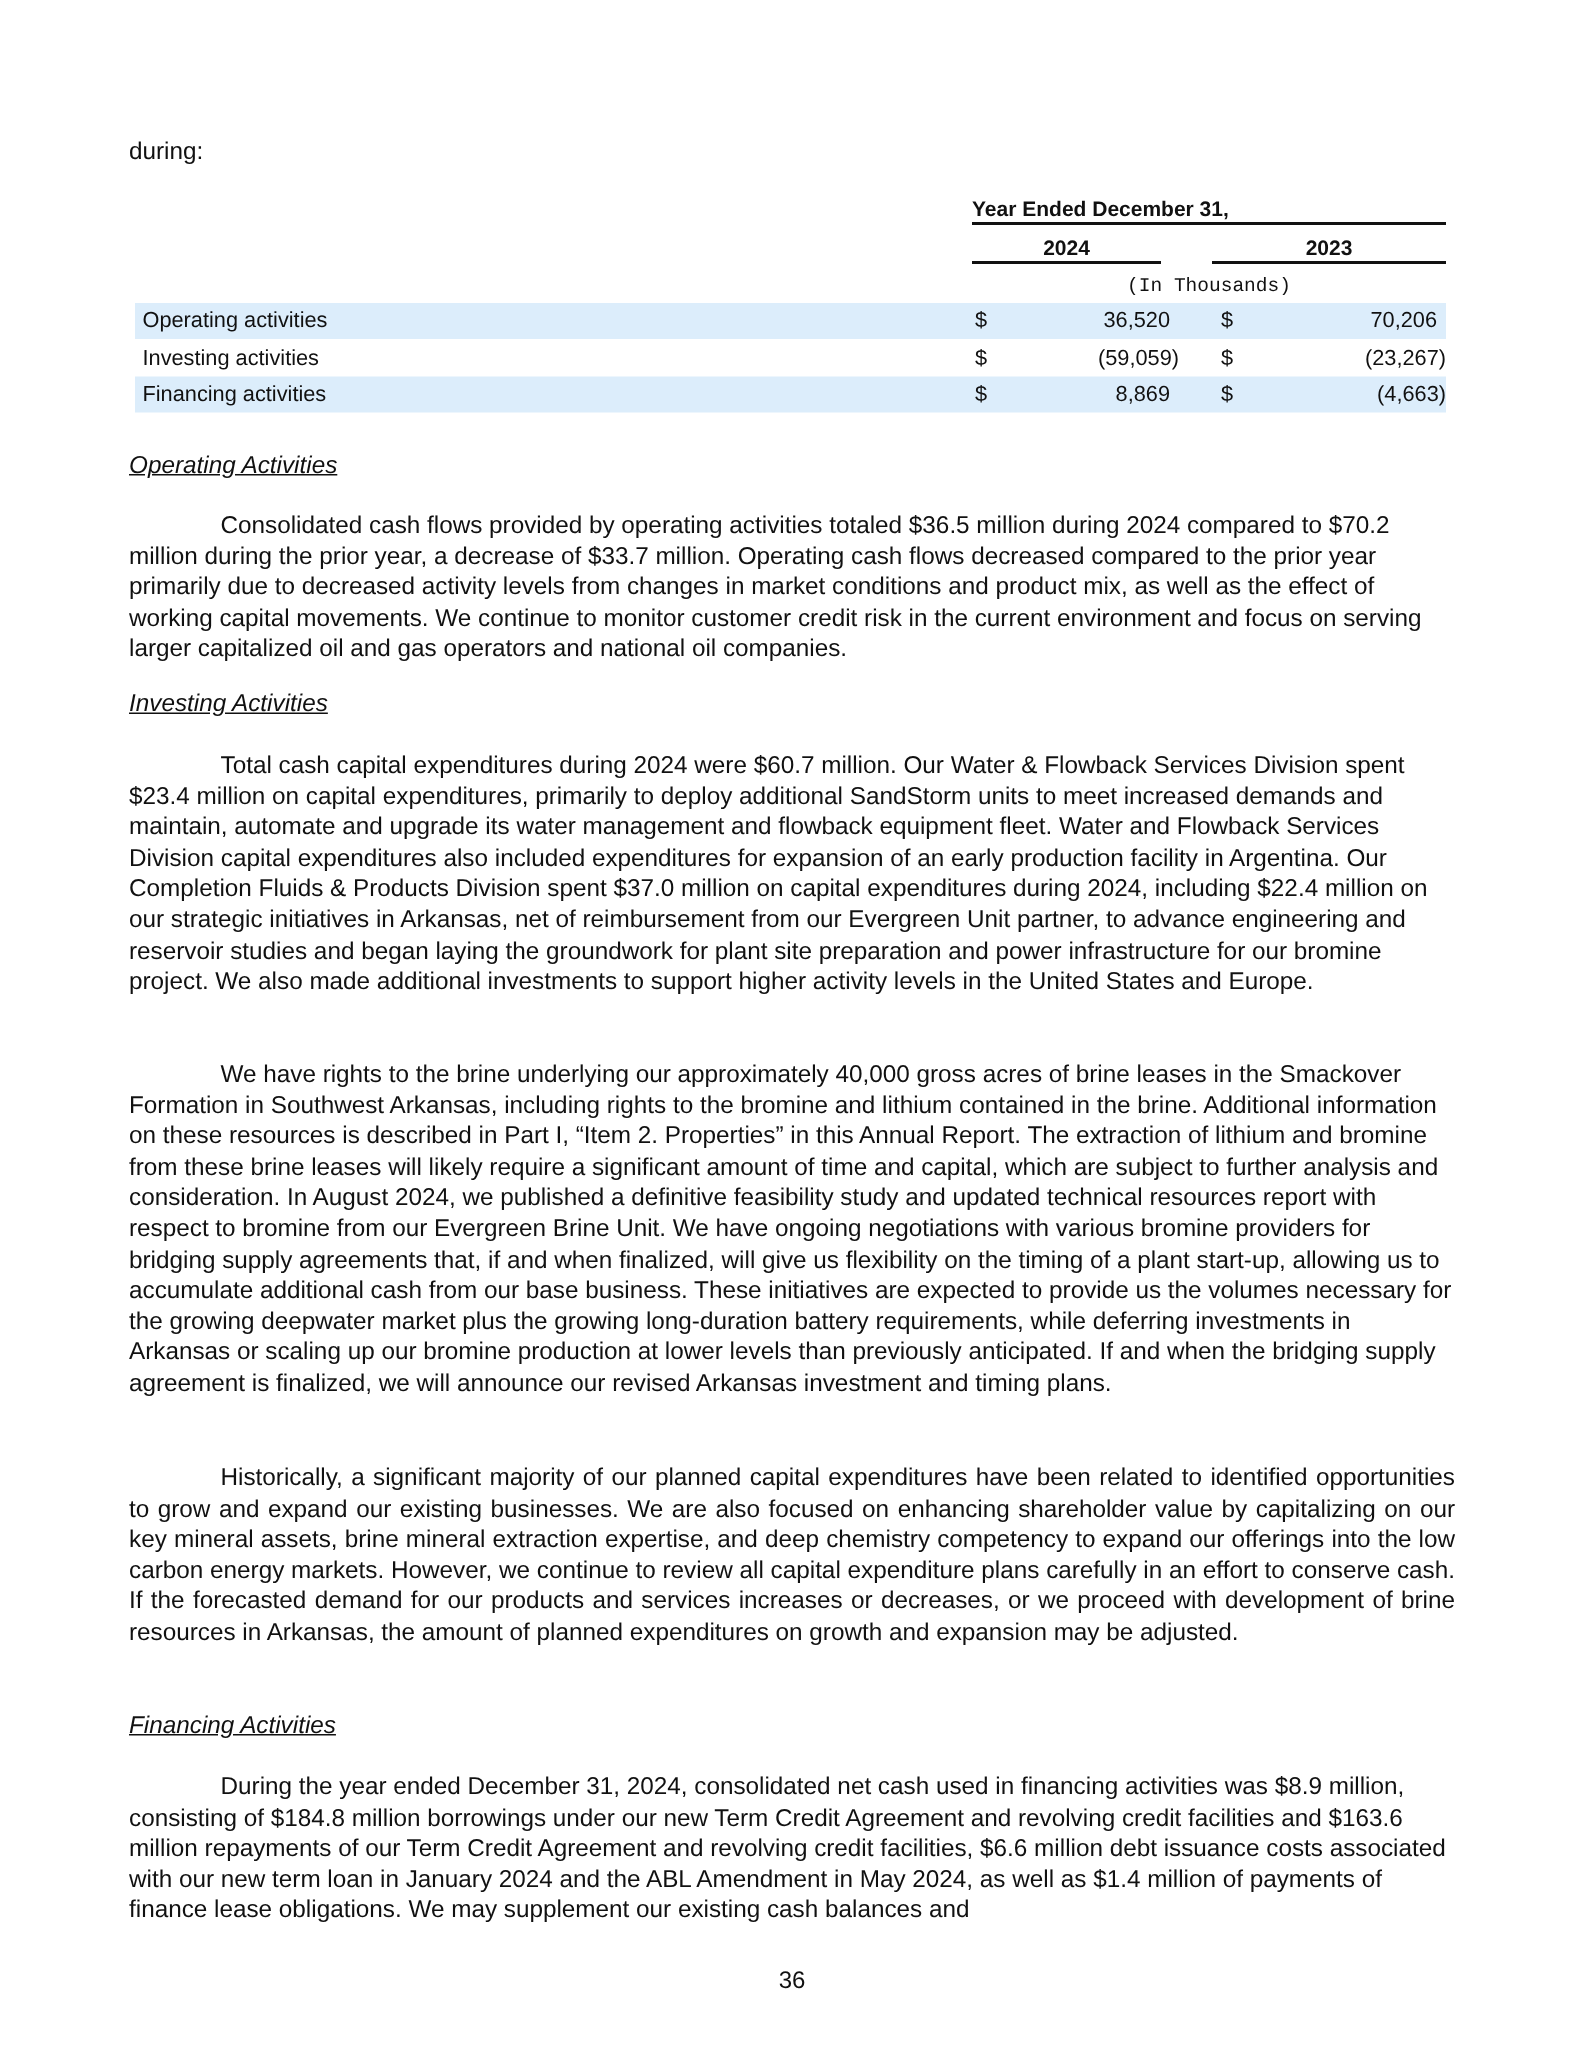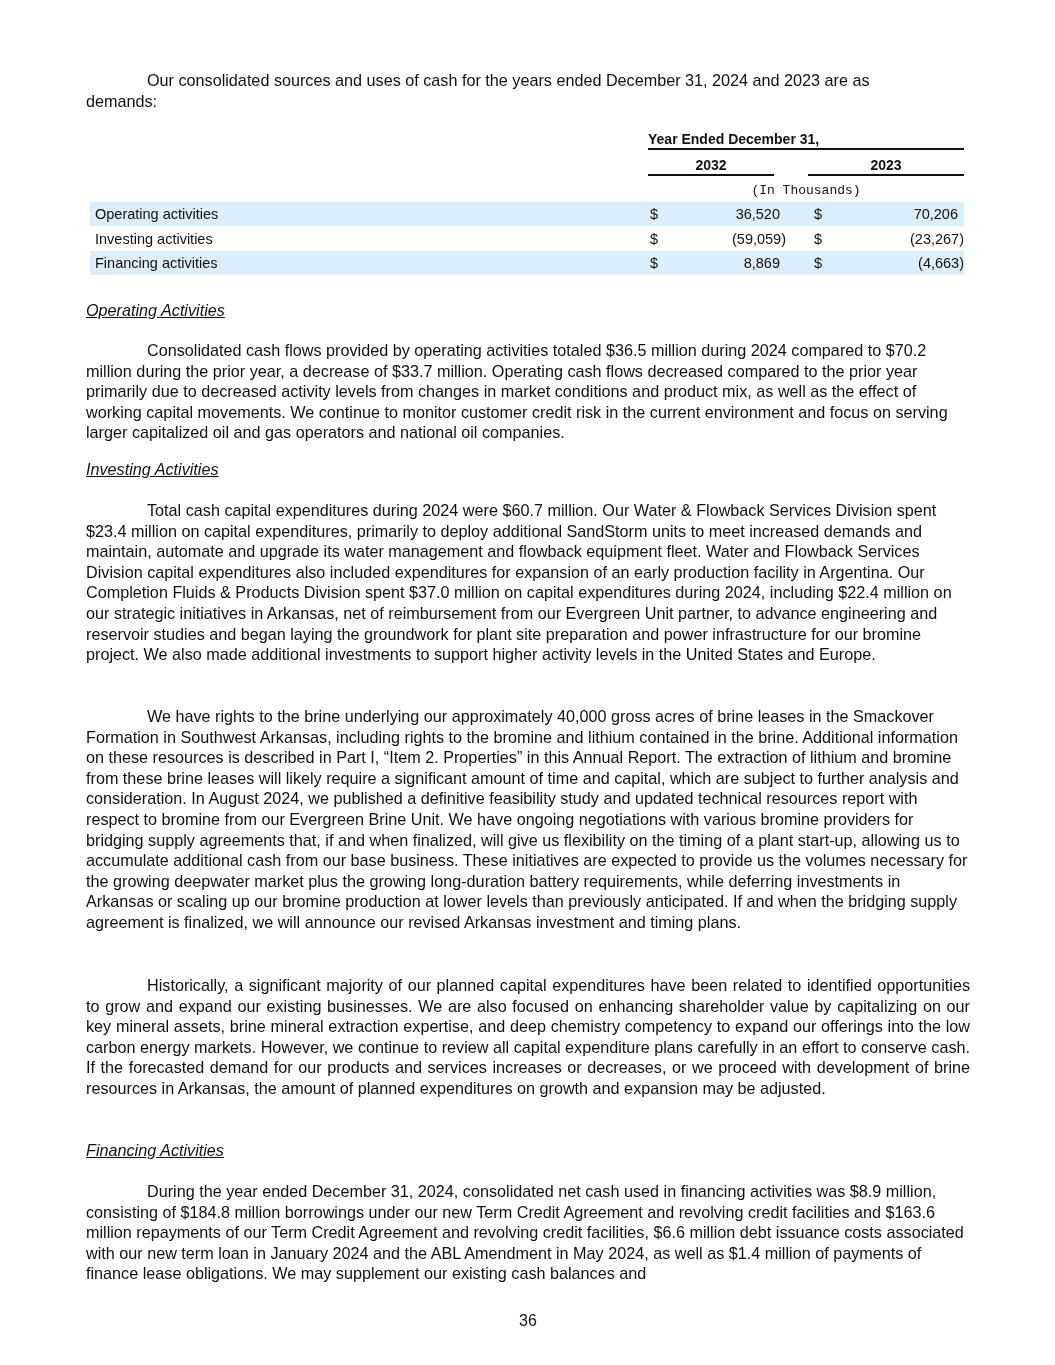--- a/index.html
+++ b/index.html
@@ -47,26 +47,26 @@
   .footer {
     position: absolute; top: 1312px; left: 0; width: 884px; text-align: center;
     font-size: 16px;
   }
 </style>
 </head>
 <body>
 
 <div class="page">
 
-  <p class="p" style="top:70px;"><span class="indent"></span><span>Our consolidated sources and uses of cash for the years ended December 31, 2024 and 2023 are as</span><br><span>demands:</span></p>
+  <p class="p" style="top:70px;"><span class="indent"></span><br><span>during:</span></p>
 
   <div class="tbl">
     <div class="hdr-year">Year Ended December 31,</div>
     <div class="rule" style="left:562px; width:316px; top:148px;"></div>
-    <div class="hdr-col" style="left:562px; width:126px;">2032</div>
+    <div class="hdr-col" style="left:562px; width:126px;">2024</div>
     <div class="hdr-col" style="left:722px; width:156px;">2023</div>
     <div class="rule" style="left:562px; width:126px; top:174px;"></div>
     <div class="rule" style="left:722px; width:156px; top:174px;"></div>
     <div class="hdr-unit">(In Thousands)</div>
 
     <div class="row shade" style="top:202px;">
       <span class="label">Operating activities</span>
       <span class="cur1">$</span>
       <span class="val1 pos">36,520</span>
       <span class="cur2">$</span>

